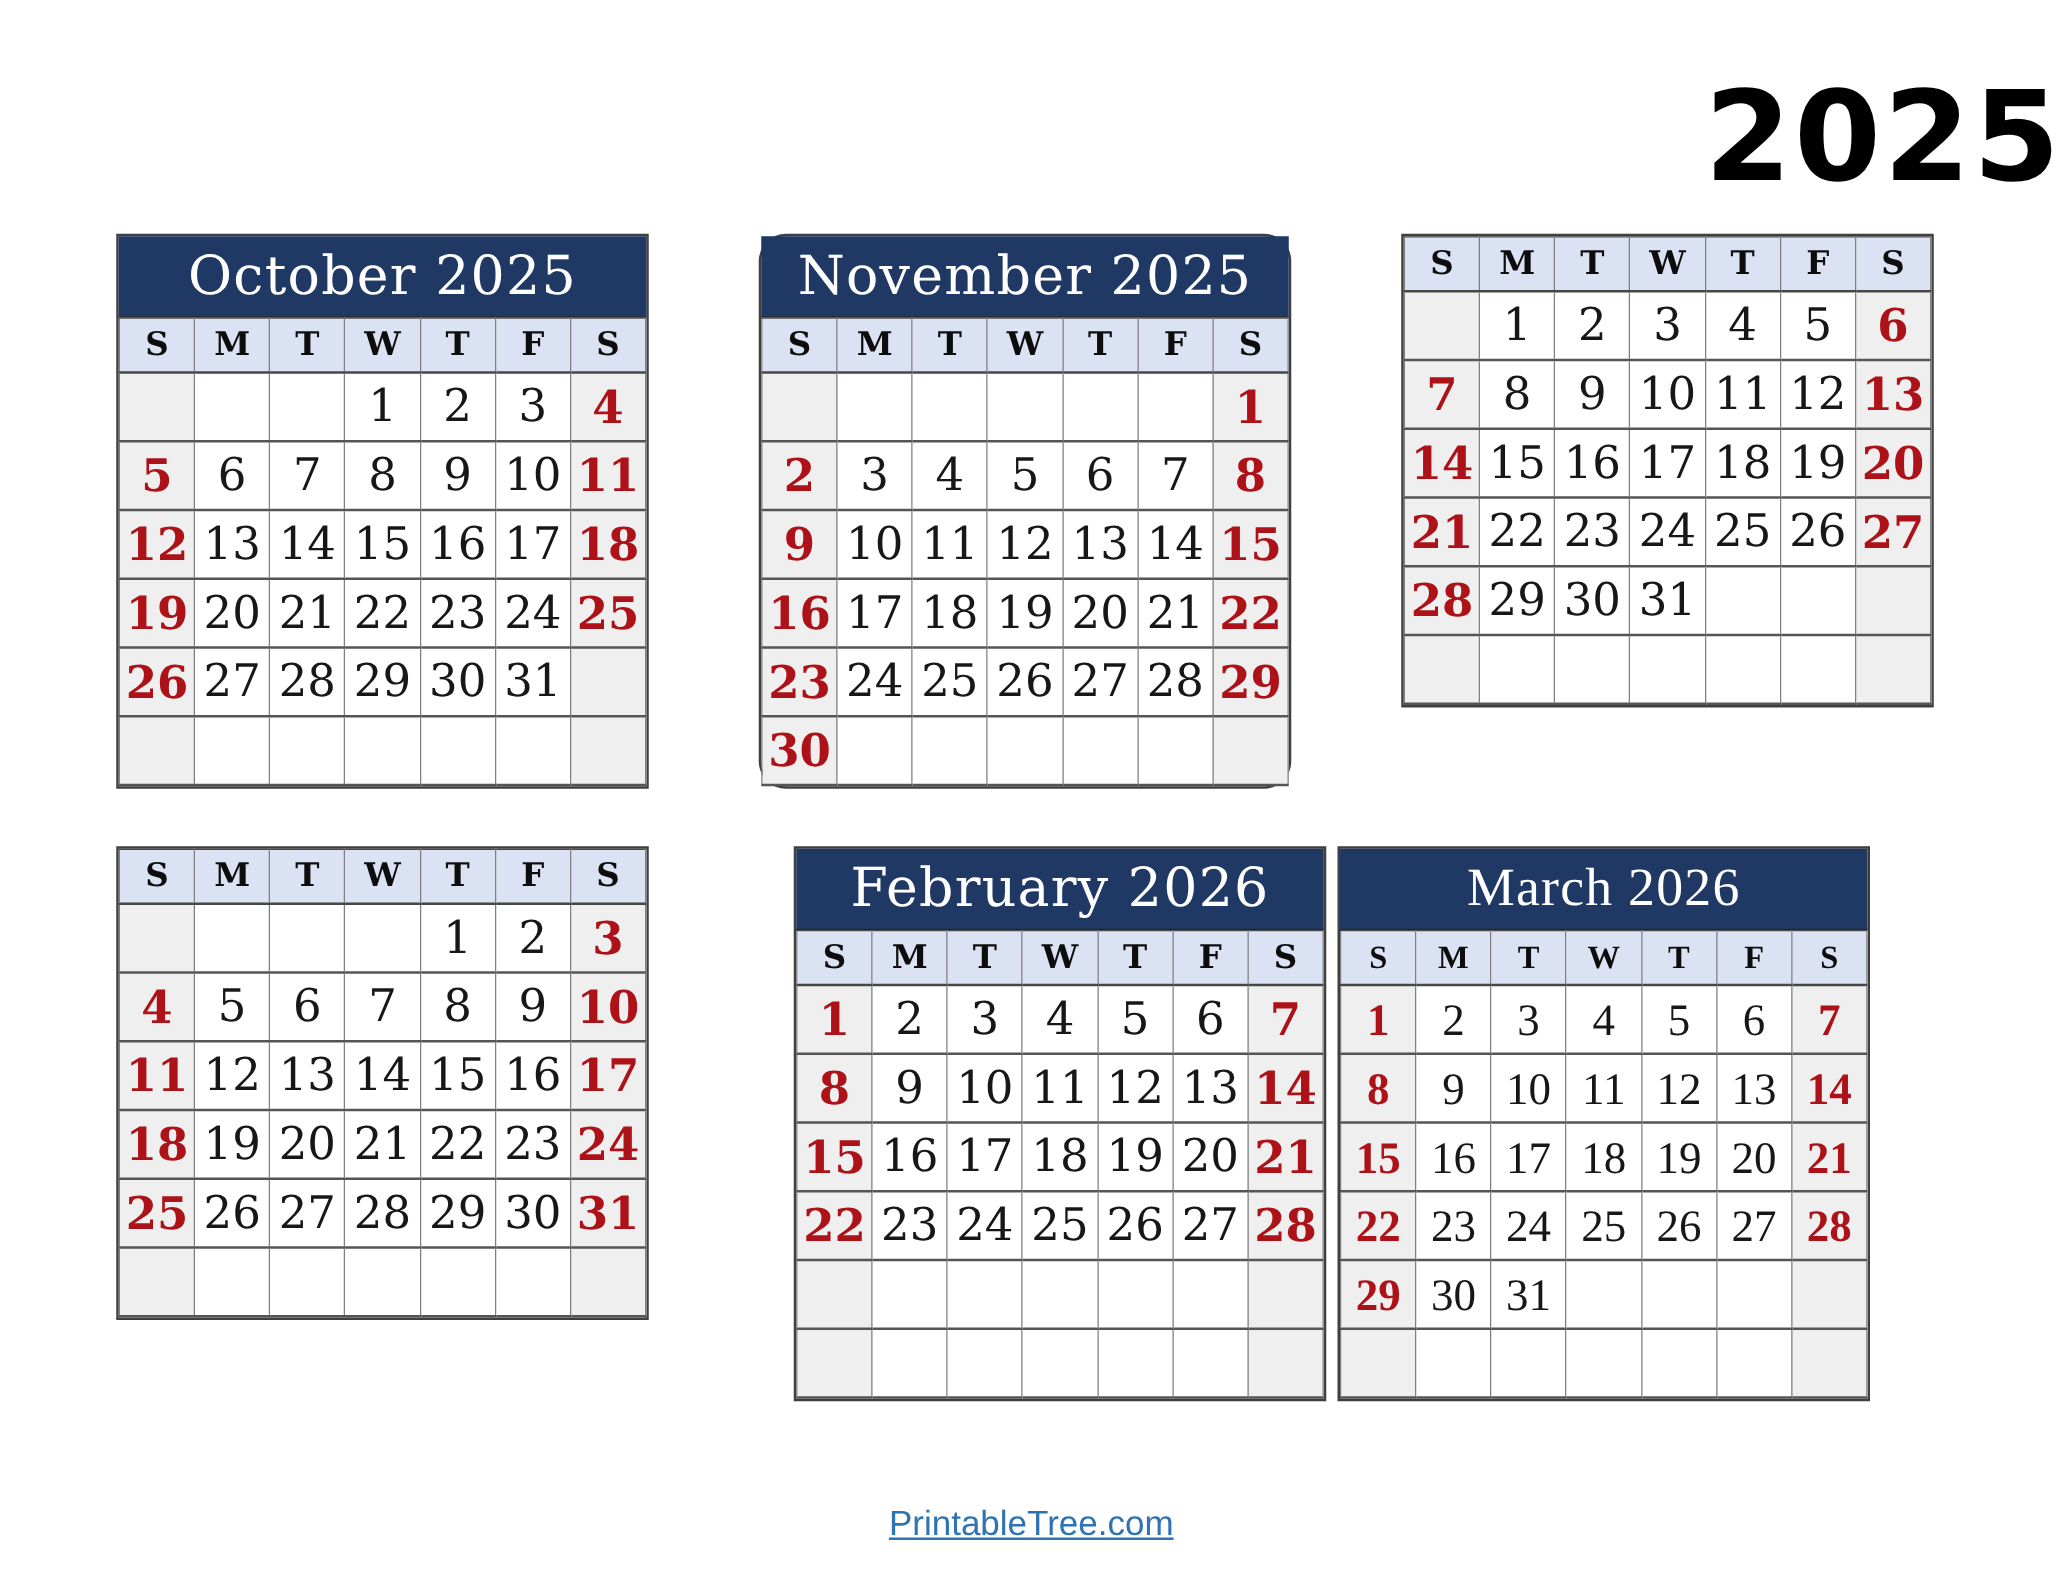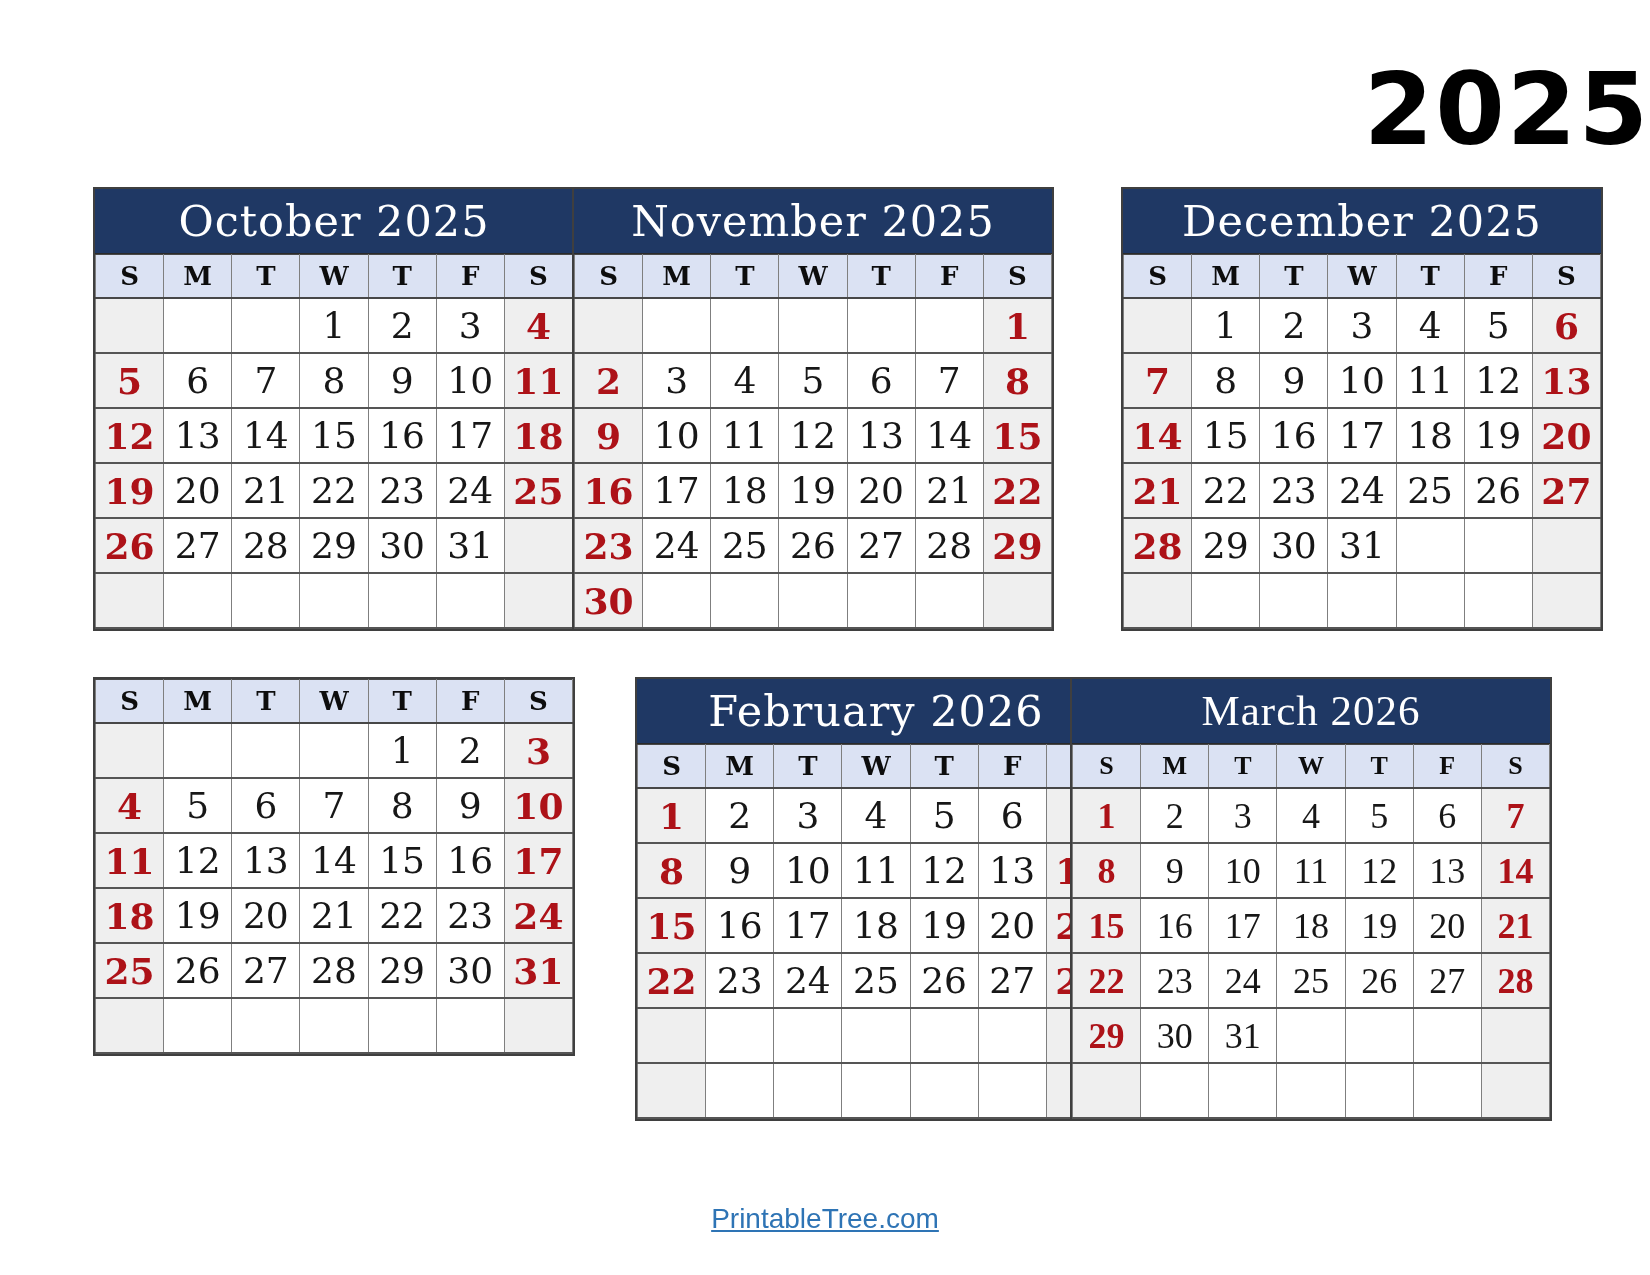--- a/index.html
+++ b/index.html
@@ -17,21 +17,21 @@
     font-family: "DejaVu Sans", "Liberation Sans", sans-serif;
     font-weight: bold;
     font-size: 100px;
     line-height: 1.0;
     letter-spacing: 2px;
     color: #000000;
   }
   #calendar-grid { position: absolute; top: 0; left: 0; width: 100%; height: 100%; }
   .calendar {
     position: absolute;
-    width: 482px;
+    width: 426px;
     border: 2px solid #3f3f3f;
     background: #ffffff;
     box-sizing: border-box;
   }
   .cal-title {
     height: 64px;
     line-height: 64px;
     background: #1f3864;
     color: #ffffff;
     text-align: center;
@@ -155,21 +155,21 @@
             <td></td>
             <td></td>
             <td></td>
             <td></td>
             <td></td>
             <td class="weekend"></td>
           </tr>
         </tbody>
       </table>
     </div>
-    <div class="calendar" style="left: 572px; top: 187px;">
+    <div class="calendar" style="left: 607px; top: 187px; border-radius: 22px;">
       <div class="cal-title">November 2025</div>
       <table class="cal-table">
         <thead>
           <tr>
             <th>S</th>
             <th>M</th>
             <th>T</th>
             <th>W</th>
             <th>T</th>
             <th>F</th>
@@ -228,21 +228,20 @@
             <td></td>
             <td></td>
             <td></td>
             <td></td>
             <td class="weekend"></td>
           </tr>
         </tbody>
       </table>
     </div>
     <div class="calendar" style="left: 1121px; top: 187px;">
-      <div class="cal-title">December 2025</div>
       <table class="cal-table">
         <thead>
           <tr>
             <th>S</th>
             <th>M</th>
             <th>T</th>
             <th>W</th>
             <th>T</th>
             <th>F</th>
             <th>S</th>

